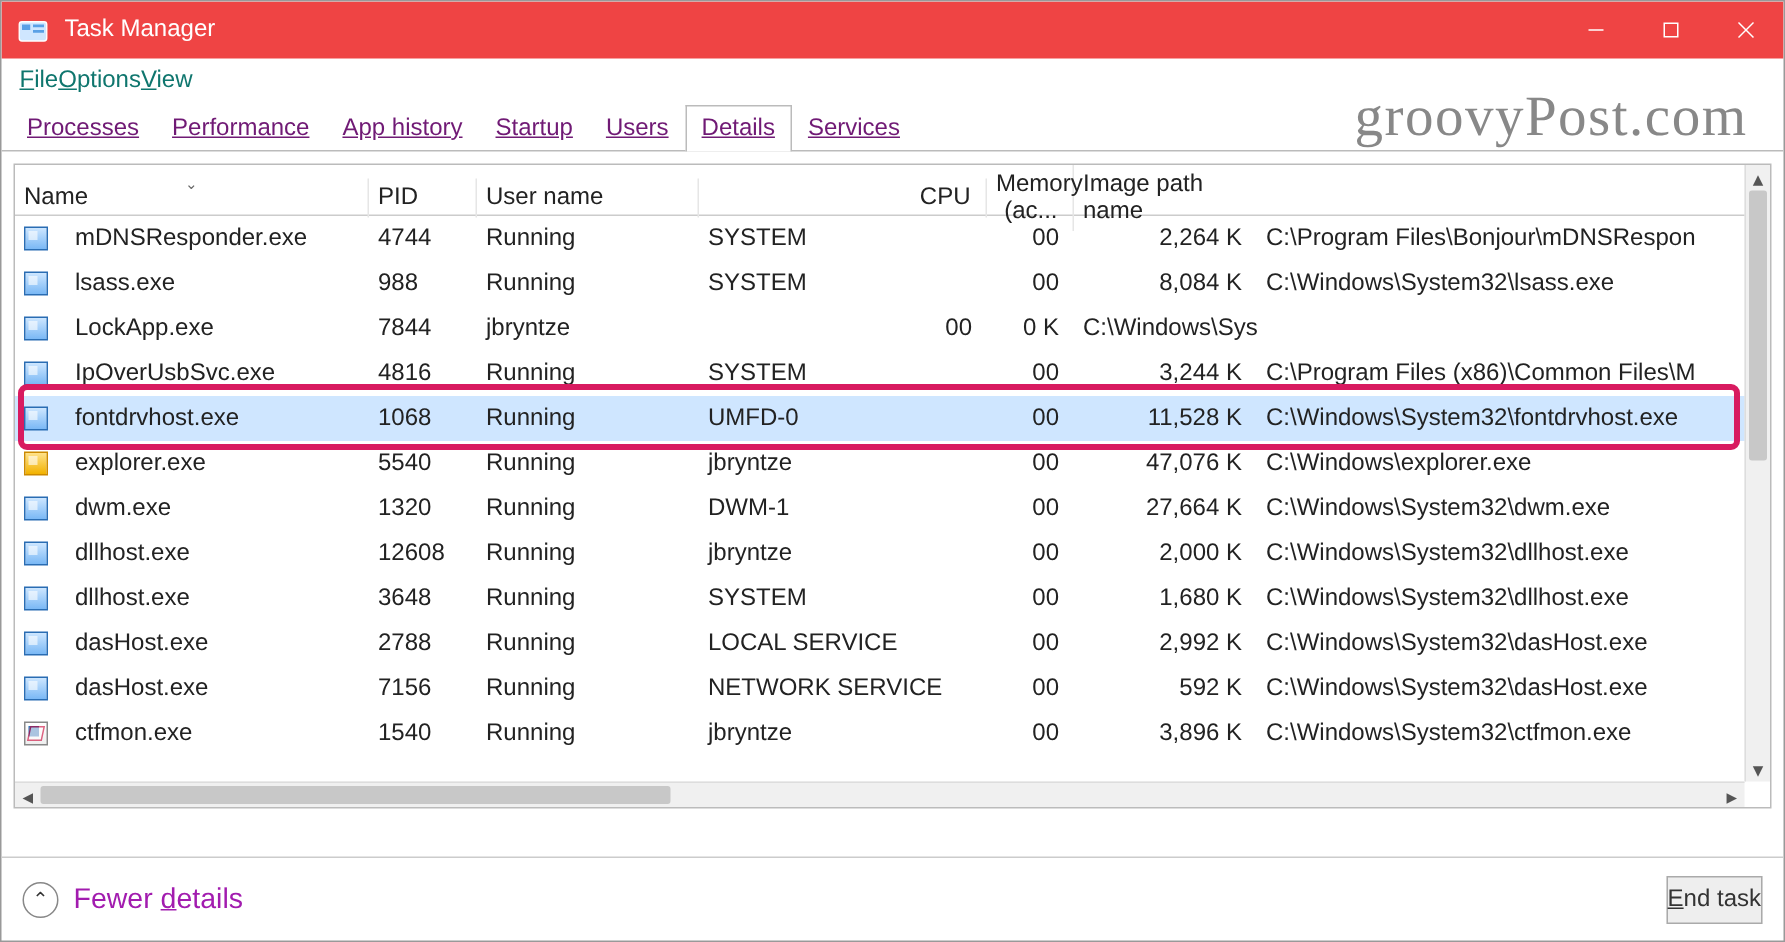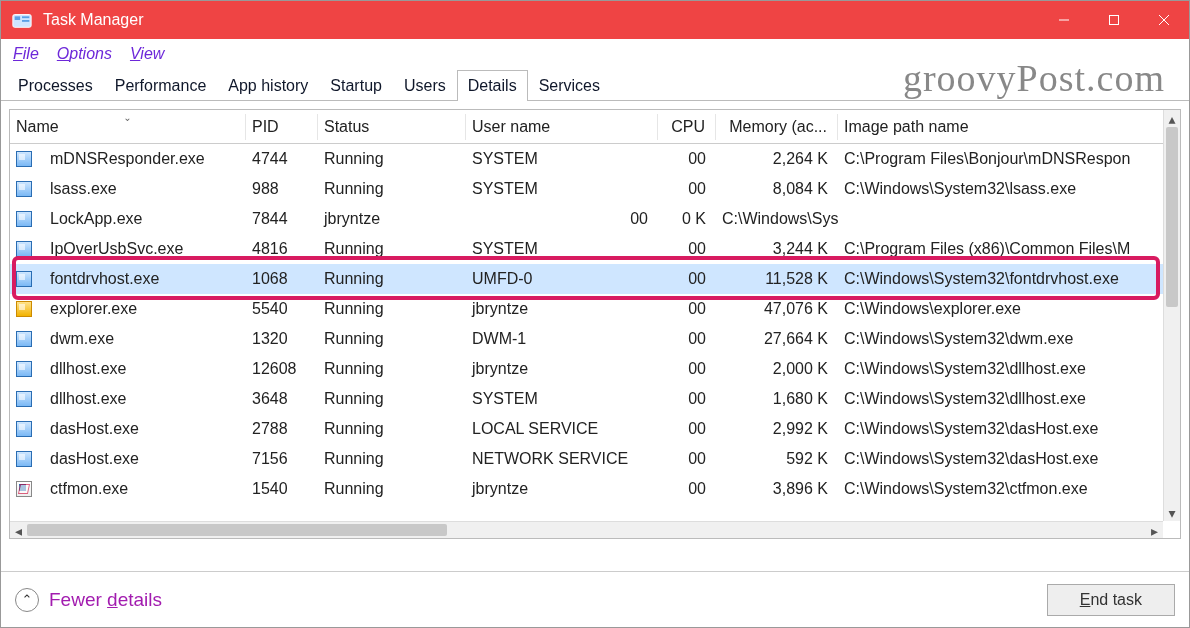--- a/index.html
+++ b/index.html
@@ -35,37 +35,36 @@
   .win-controls { display:flex; height:100%; }
   .win-btn {
     width: 50px; height: 100%;
     display:flex; align-items:center; justify-content:center;
     color:#fff; font-size:14px;
   }
   .win-btn svg { stroke:#fff; stroke-width:1; fill:none; }
   
   .menubar {
     display:flex;
-    gap: 18px;
     padding: 6px 12px 4px 12px;
     font-size:16px;
-    color:#6d28d9;
-    font-style:italic;
+    color:#0f766e;
   }
   .menubar span { cursor:default; }
   .menubar span u { text-decoration: underline; }
   
   .tabs {
     display:flex;
     border-bottom:1px solid #bbb;
     padding-left:6px;
     font-size:16px;
-    color:#0f172a;
+    color:#701a75;
     align-items:flex-end;
     height:34px;
+    text-decoration:underline;
   }
   .tab {
     padding:6px 10px 6px 10px;
     border:1px solid transparent;
     border-bottom:none;
     position:relative;
     bottom:-1px;
   }
   .tab.active {
     border-color:#bbb;
@@ -182,21 +181,21 @@
   .circle-btn {
     width:24px; height:24px; border:1px solid #888; border-radius:50%;
     display:flex; align-items:center; justify-content:center;
     font-size:13px; color:#333;
   }
   .bottom .fd { font-size:19px; color:#a21caf;}
   .bottom .spacer{flex:1;}
   .end-btn {
     border:1px solid #aaa;
     background:#eee;
-    padding:6px 32px;
+    padding:6px 0;
     font-size:16px;
     color:#333;
   }
 </style>
 </head>
 <body>
 
 <div class="titlebar">
   <span class="app-icon">
     <svg viewBox="0 0 24 24">
@@ -244,21 +243,20 @@
     <div class="tab">Users</div>
     <div class="tab active">Details</div>
     <div class="tab">Services</div>
   </div>
 
 <div class="table-wrap">
   <div class="table-inner">
     <div class="thead">
       <div class="cell"><span>Name</span><span class="sort-ind">⌄</span></div>
       <div class="cell">PID</div>
-      <div class="cell">Status</div>
       <div class="cell">User name</div>
       <div class="cell cpu">CPU</div>
       <div class="cell mem">Memory (ac...</div>
       <div class="cell">Image path name</div>
     </div>
     <div id="rows">
         <div class="row">
           <div class="cell name-cell">
             <span class="proc-icon proc"></span>
             <span>mDNSResponder.exe</span>

